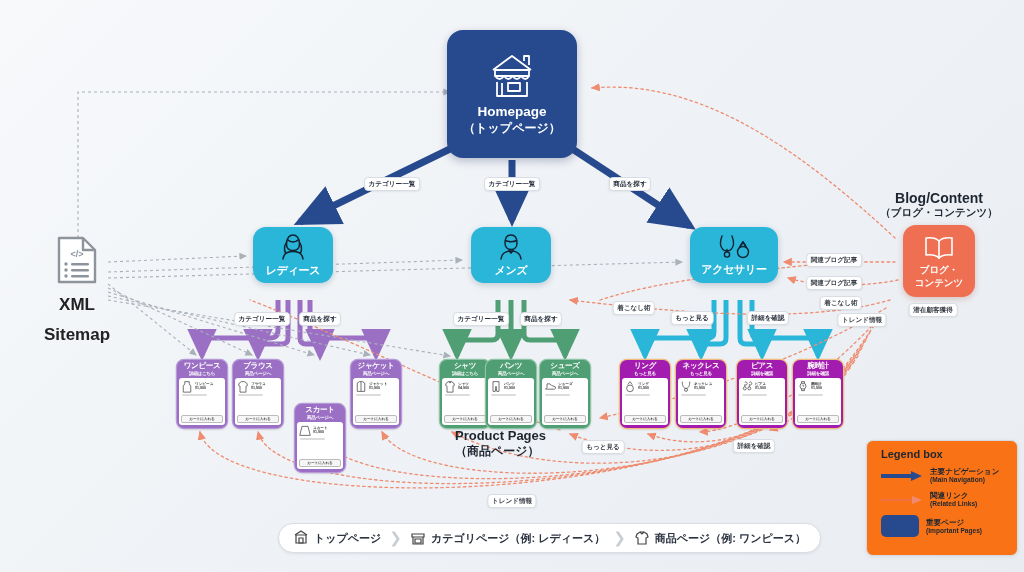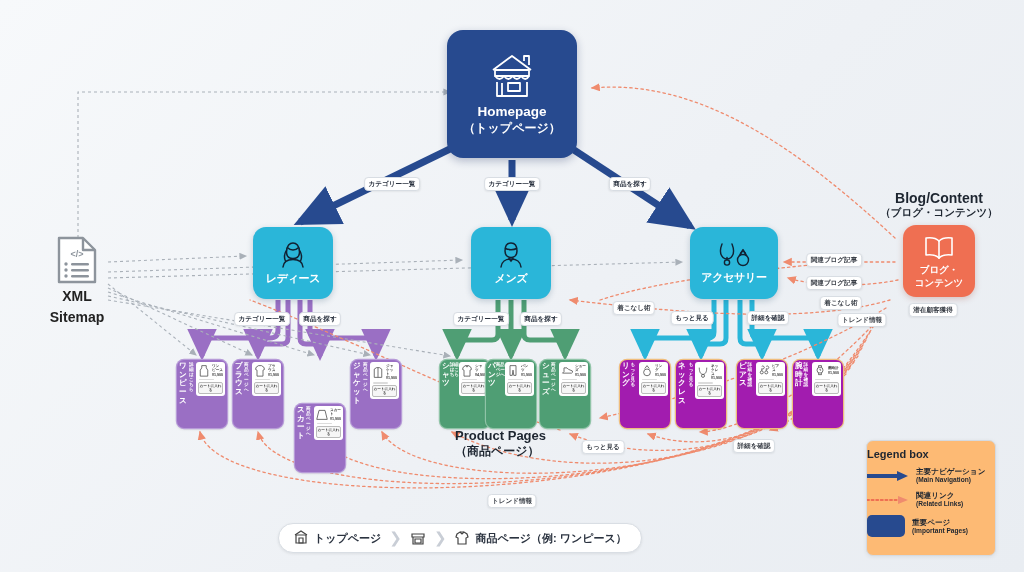--- a/index.html
+++ b/index.html
@@ -19,21 +19,21 @@
     left:447px; top:30px; width:130px; height:128px;
     background:#274a8f; border-radius:16px;
     display:flex; flex-direction:column; align-items:center; justify-content:center;
     color:#fff; box-shadow:0 3px 8px rgba(20,40,90,.28);
   }
   .homepage .ttl { font-size:13.5px; font-weight:bold; line-height:1.25; margin-top:4px;}
   .homepage .sub { font-size:12px; font-weight:bold; line-height:1.25;}
 
   
   .cat {
-    width:80px; height:72px; border-radius:13px; background:#2ab6d9;
+    width:80px; height:56px; border-radius:13px; background:#2ab6d9;
     display:flex; flex-direction:column; align-items:center; justify-content:center;
     color:#fff; box-shadow:0 2px 6px rgba(20,60,90,.22);
   }
   .cat .lbl { font-size:11px; font-weight:bold; margin-top:1px; letter-spacing:-.3px;}
   #cat-ladies { left:253px; top:227px; }
   #cat-mens   { left:471px; top:227px; }
   #cat-acc    { left:690px; top:227px; width:88px; }
 
   
   #blog-wrap { left:880px; top:190px; width:118px; text-align:center; }
@@ -41,27 +41,27 @@
   #blog-wrap .cap2 { font-size:10.5px; font-weight:bold; color:#1d2530; margin-bottom:5px;}
   .blognode {
     width:72px; height:72px; margin:0 auto; border-radius:13px; background:#ef6f52;
     display:flex; flex-direction:column; align-items:center; justify-content:center;
     color:#fff; box-shadow:0 2px 6px rgba(150,60,40,.25);
   }
   .blognode .lbl { font-size:9.5px; font-weight:bold; line-height:1.2; margin-top:2px;}
 
   
   #xml { left:42px; top:235px; width:70px; text-align:center; }
-  #xml .t { font-size:14px; font-weight:bold; color:#222; line-height:1.25; margin-top:3px;}
+  #xml .t { font-size:17px; font-weight:bold; color:#222; line-height:1.25; margin-top:9px;}
 
   
   .pcard {
     position:absolute; top:360px; width:50px; height:68px;
     border-radius:7px; padding:2px 2px 3px;
-    display:flex; flex-direction:row; align-items:flex-start;
+    display:flex; flex-direction:column; align-items:center;
     box-shadow:0 1px 3px rgba(0,0,0,.18);
   }
   .pcard .ph  { font-size:7.6px; font-weight:bold; color:#fff; line-height:1.15; letter-spacing:-.4px;}
   .pcard .psub{ font-size:4.6px; font-weight:bold; color:#fff; margin-bottom:2px; letter-spacing:-.3px;}
   .pmini {
     background:#fff; border-radius:3px; width:46px; flex:1;
     padding:2px 2px; display:flex; flex-direction:column;
   }
   .pmini .row { display:flex; align-items:center; gap:2px; }
   .pmini .thumb { width:12px; height:13px; flex:none; display:flex; align-items:center; justify-content:center;}
@@ -90,22 +90,22 @@
   .elab {
     position:absolute; background:#fff; border:.8px solid #d8dde3; border-radius:4px;
     font-size:6.6px; font-weight:bold; color:#2b3340; padding:1.5px 3.5px;
     white-space:nowrap; box-shadow:0 1px 2px rgba(0,0,0,.06);
     transform:translate(-50%,-50%);
   }
   .elab.rel { color:#3a3f47; }
 
   
   #legend {
-    position:absolute; left:866px; top:440px; width:130px; height:116px;
-    background:#fdba74; border:1px solid #d5dae0; border-radius:7px; padding:7px 0;
+    position:absolute; left:866px; top:440px; width:152px; height:116px;
+    background:#f97316; border:1px solid #d5dae0; border-radius:7px; padding:7px 14px;
     box-shadow:0 1px 4px rgba(0,0,0,.07);
   }
   #legend .h { font-size:11px; font-weight:bold; color:#1d2530; margin-bottom:7px;}
   .lrow { display:flex; align-items:center; gap:7px; margin-bottom:7px;}
   .lrow .tx1 { font-size:7.6px; font-weight:bold; color:#1d2530; line-height:1.2;}
   .lrow .tx2 { font-size:6.6px; font-weight:bold; color:#1d2530; line-height:1.2;}
   .lswatch { width:38px; height:22px; background:#274a8f; border-radius:5px; flex:none;}
 
   
   #crumb {
@@ -577,20 +577,21 @@
       </div>
       <span class="cchev">❯</span>
       <div class="cseg">
         <span><svg width="16" height="17" viewBox="0 0 16 17">
             <g fill="none" stroke="#444" stroke-width="1.2">
               <path d="M2,5 h12 v3 h-12 z"></path>
               <path d="M3,8 v7 h10 v-7"></path>
               <path d="M5,10 h6 v4 h-6 z"></path>
             </g>
           </svg></span>
+        <span>カテゴリページ（例: レディース）</span>
       </div>
       <span class="cchev">❯</span>
       <div class="cseg">
         <span><svg width="16" height="17" viewBox="0 0 16 17">
             <g fill="none" stroke="#444" stroke-width="1.2">
               <path d="M3,5 l3,-2 h4 l3,2 l1,3 l-2,1 v6 h-8 v-6 l-2,-1 z"></path>
               <path d="M6,3 l2,2 l2,-2"></path>
             </g>
           </svg></span>
         <span>商品ページ（例: ワンピース）</span>

